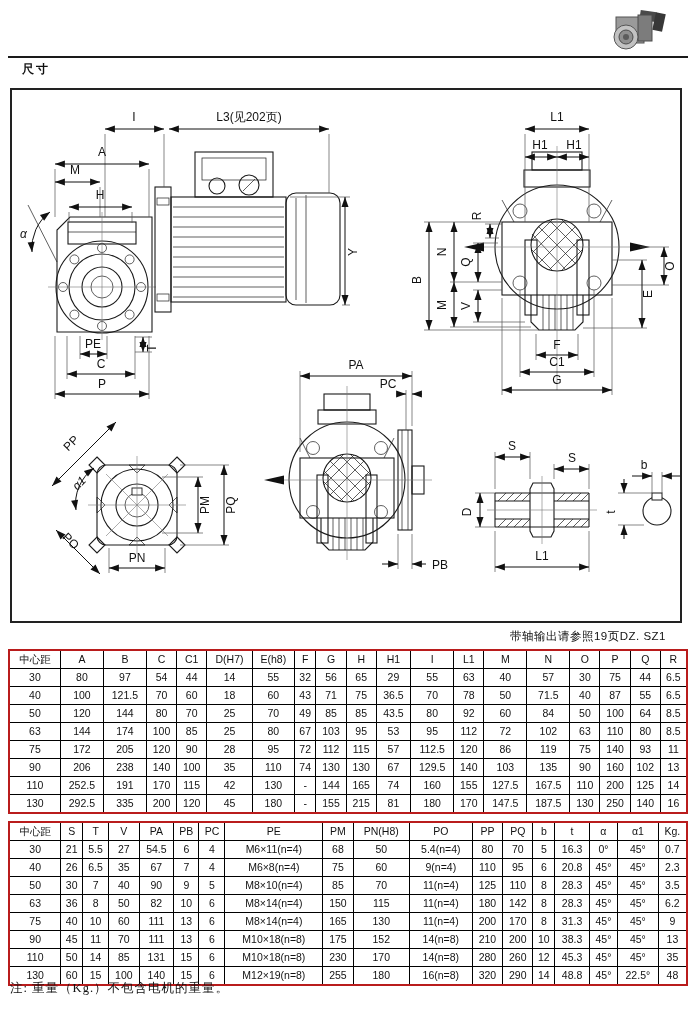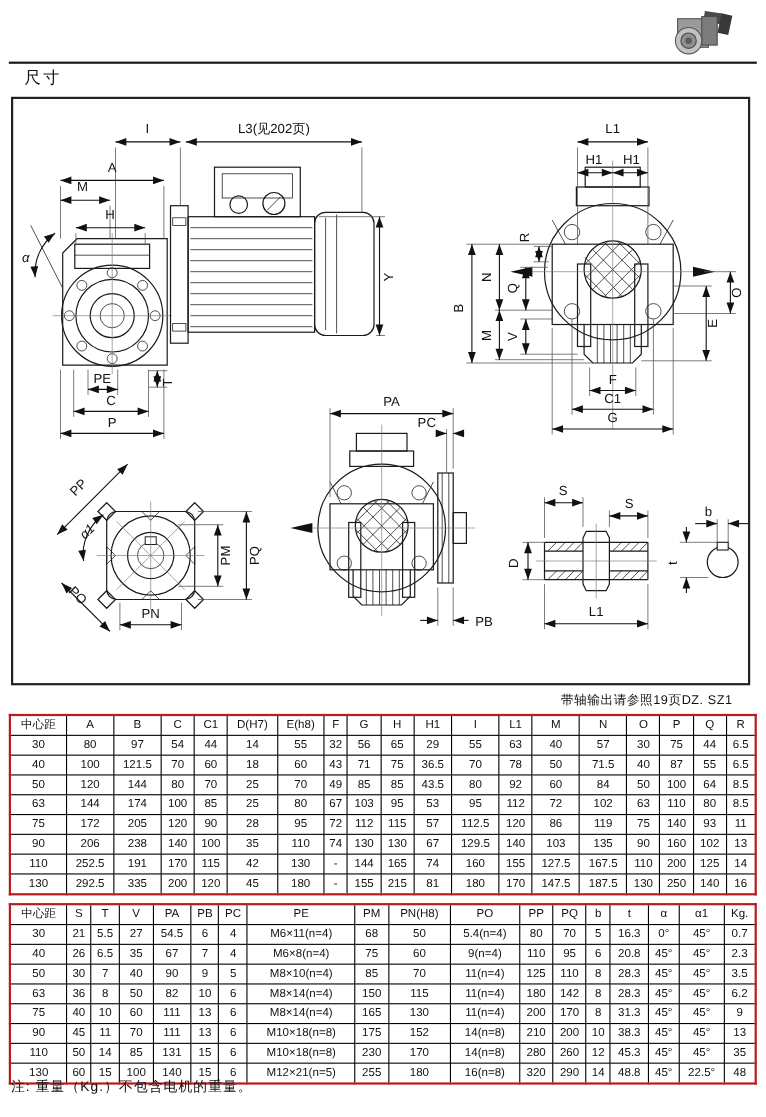--- a/index.html
+++ b/index.html
@@ -1,36 +1,36 @@
 <!DOCTYPE html>
 <html><head>
 <meta charset="utf-8">
 <style>
   html,body { margin:0; padding:0; }
   body {
     width:696px; height:1015px; position:relative; background:#ffffff;
     font-family:"Liberation Sans", sans-serif; color:#111;
   }
   .rule { position:absolute; top:56px; left:8px; right:8px; height:2px; background:#1a1a1a; }
-  .title { position:absolute; top:61px; left:22px; font-size:15px; font-weight:normal; letter-spacing:2px; }
+  .title { position:absolute; top:61px; left:22px; font-size:12px; font-weight:bold; letter-spacing:2px; }
   .photo { position:absolute; top:5px; left:604px; }
   .draw-box { position:absolute; top:88px; left:10px; width:672px; height:535px; border:2px solid #222; box-sizing:border-box; }
   .draw-box svg { display:block; }
   svg text { font-size:12px; fill:#111; font-family:"Liberation Sans", sans-serif; }
   svg .dim { stroke:#111; stroke-width:1; fill:none; }
   svg .ext { stroke:#555; stroke-width:0.7; fill:none; }
   svg .ol  { stroke:#1b1b1b; stroke-width:1.1; fill:none; }
   svg .th  { stroke:#1b1b1b; stroke-width:0.7; fill:none; }
   svg .cl  { stroke:#777; stroke-width:0.6; fill:none; }
   .shaft-note { position:absolute; top:629px; right:30px; font-size:11.5px; letter-spacing:0.5px; }
   table { position:absolute; left:8px; width:680px; border-collapse:collapse; font-size:10.5px; text-align:center; border:2px solid #b91c1c; background:#fff; }
   #table1 { top:649px; }
   #table2 { top:821px; }
   th,td { border:1px solid #000; padding:1px 1px; height:15px; font-weight:normal; white-space:nowrap; line-height:1.1; }
-  .weight-note { position:absolute; top:980px; left:10px; font-size:12.5px; letter-spacing:1px; }
+  .weight-note { position:absolute; top:980px; left:10px; font-size:12.5px; letter-spacing:1px;font-family:Liberation Serif, serif; }
 </style>
 </head>
 <body>
 
 <div class="rule"></div>
 <div class="title">尺寸</div>
 
 <div class="photo">
   <svg width="64" height="50" viewBox="0 0 64 50">
     <rect x="36" y="6" width="16" height="10" fill="#4a4a4a" transform="rotate(8 44 11)"></rect>
@@ -759,21 +759,21 @@
         <td>35</td>
       </tr>
       <tr>
         <td>130</td>
         <td>60</td>
         <td>15</td>
         <td>100</td>
         <td>140</td>
         <td>15</td>
         <td>6</td>
-        <td>M12×21(n=5)</td>
+        <td>M12×19(n=8)</td>
         <td>255</td>
         <td>180</td>
         <td>16(n=8)</td>
         <td>320</td>
         <td>290</td>
         <td>14</td>
         <td>48.8</td>
         <td>45°</td>
         <td>22.5°</td>
         <td>48</td>

